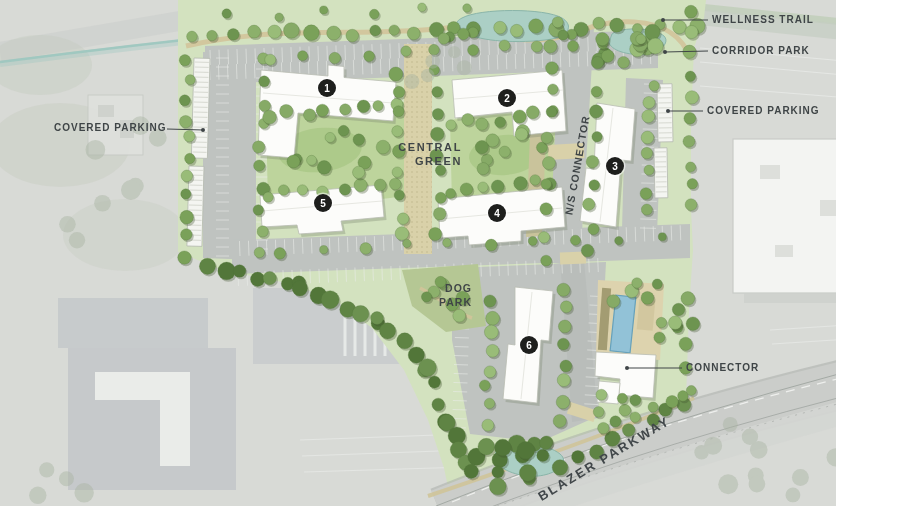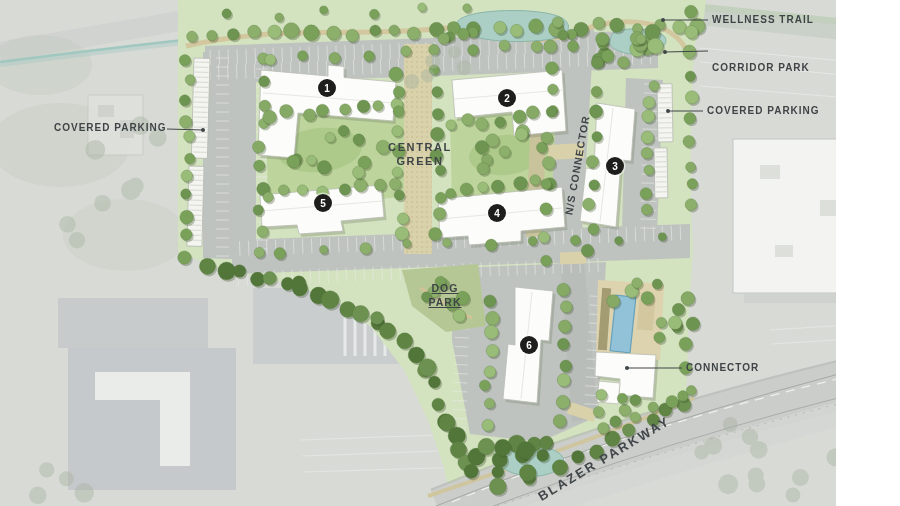--- a/index.html
+++ b/index.html
@@ -5,21 +5,21 @@
   html,body{margin:0;padding:0;background:#ffffff;}
   .stage{
     position:relative;width:836px;height:506px;overflow:hidden;
     background:#d8dad6;font-family:"Liberation Sans",sans-serif;
   }
   .stage svg{position:absolute;left:0;top:0;}
   .lbl{
     position:absolute;font-size:10px;font-weight:700;letter-spacing:1px;
     color:#3f4547;white-space:nowrap;z-index:5;
   }
-  .lbl-wrap{white-space:normal;text-align:center;line-height:1.3;}
+  .lbl-wrap{white-space:normal;text-align:right;line-height:1.3;}
   .lbl-central{font-size:11px;letter-spacing:1.6px;}
   .lbl-rot{transform-origin:50% 50%;}
   .lbl-parkway{font-size:13px;letter-spacing:2.2px;color:#41474a;}
   .badge{
     position:absolute;width:18px;height:18px;border-radius:50%;
     background:#1e1f1d;color:#ffffff;font-size:10px;font-weight:700;
     display:flex;align-items:center;justify-content:center;
     transform:translate(-50%,-50%);z-index:6;
     box-shadow:0 0 0 1.5px rgba(255,255,255,0.55);
   }
@@ -1175,26 +1175,26 @@
     <line x1="668" y1="111" x2="703" y2="111"></line>
         <circle cx="668" cy="111" r="2" fill="#3f4547" stroke="none"></circle>
     <line x1="167" y1="129" x2="203" y2="130"></line>
         <circle cx="203" cy="130" r="2" fill="#3f4547" stroke="none"></circle>
     <line x1="627" y1="368" x2="682" y2="368"></line>
         <circle cx="627" cy="368" r="2" fill="#3f4547" stroke="none"></circle>
   </g>
 </svg>
 
 <div class="lbl" style="left:712px;top:14px;">WELLNESS TRAIL</div>
-<div class="lbl" style="left:712px;top:62px;">CORRIDOR PARK</div>
+<div class="lbl" style="left:712px;top:45px;">CORRIDOR PARK</div>
 <div class="lbl" style="left:707px;top:105px;">COVERED PARKING</div>
 <div class="lbl" style="left:54px;top:122px;">COVERED PARKING</div>
 <div class="lbl lbl-wrap lbl-central" style="left:378px;top:140px;width:84px;">CENTRAL GREEN</div>
 <div class="lbl lbl-rot" style="left:517px;top:159px;width:120px;text-align:center;transform:rotate(-80deg);font-size:10.5px;">N/S CONNECTOR</div>
-<div class="lbl lbl-wrap" style="left:418px;top:282px;width:54px;font-size:10.5px;text-decoration:underline;">DOG PARK</div>
+<div class="lbl lbl-wrap" style="left:418px;top:282px;width:54px;font-size:10.5px;">DOG PARK</div>
 <div class="lbl" style="left:686px;top:362px;">CONNECTOR</div>
 <div class="lbl lbl-rot lbl-parkway" style="left:522px;top:451px;width:164px;text-align:center;transform:rotate(-31deg);">BLAZER PARKWAY</div>
 
 <div class="badge" style="left:327px;top:88px;">1</div>
 <div class="badge" style="left:507px;top:98px;">2</div>
 <div class="badge" style="left:615px;top:166px;">3</div>
 <div class="badge" style="left:497px;top:213px;">4</div>
 <div class="badge" style="left:323px;top:203px;">5</div>
 <div class="badge" style="left:529px;top:345px;">6</div>
 

